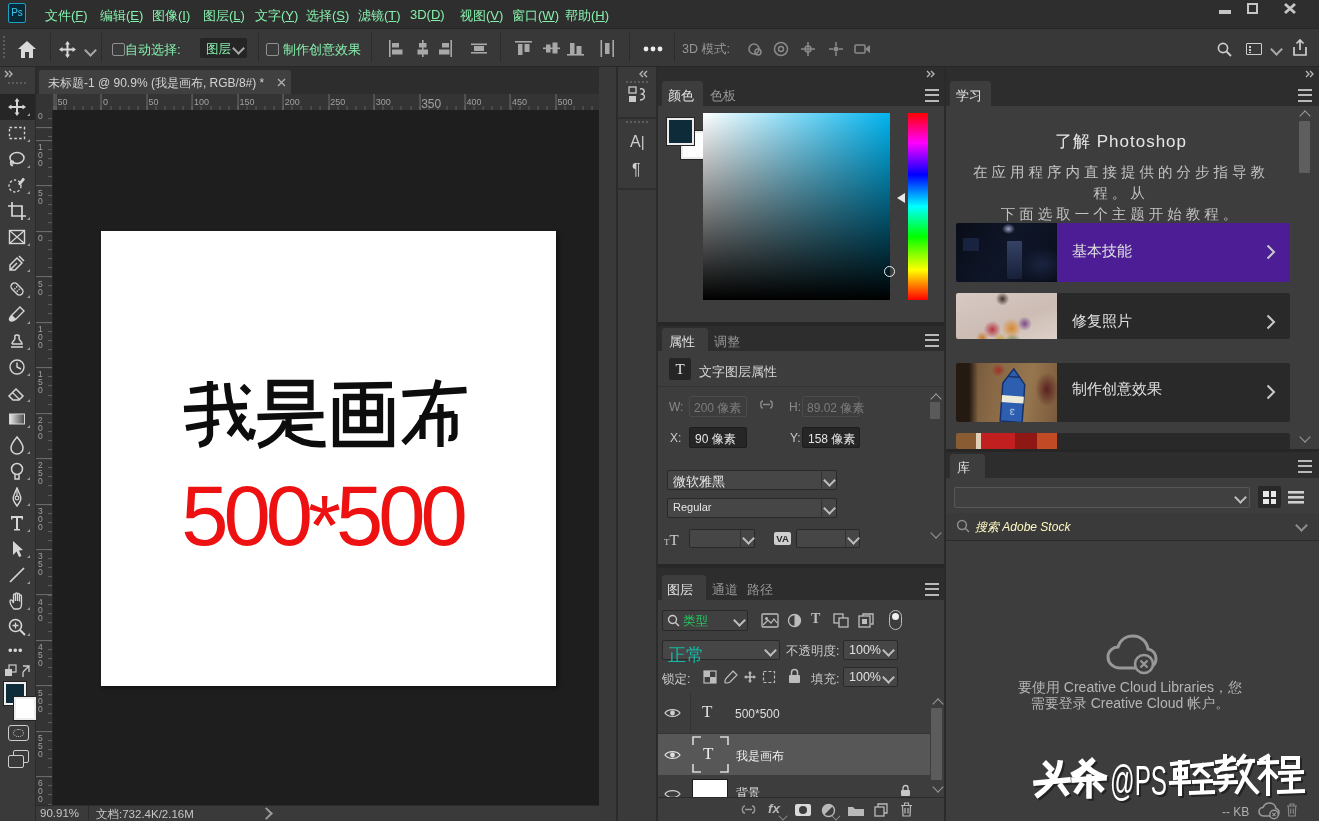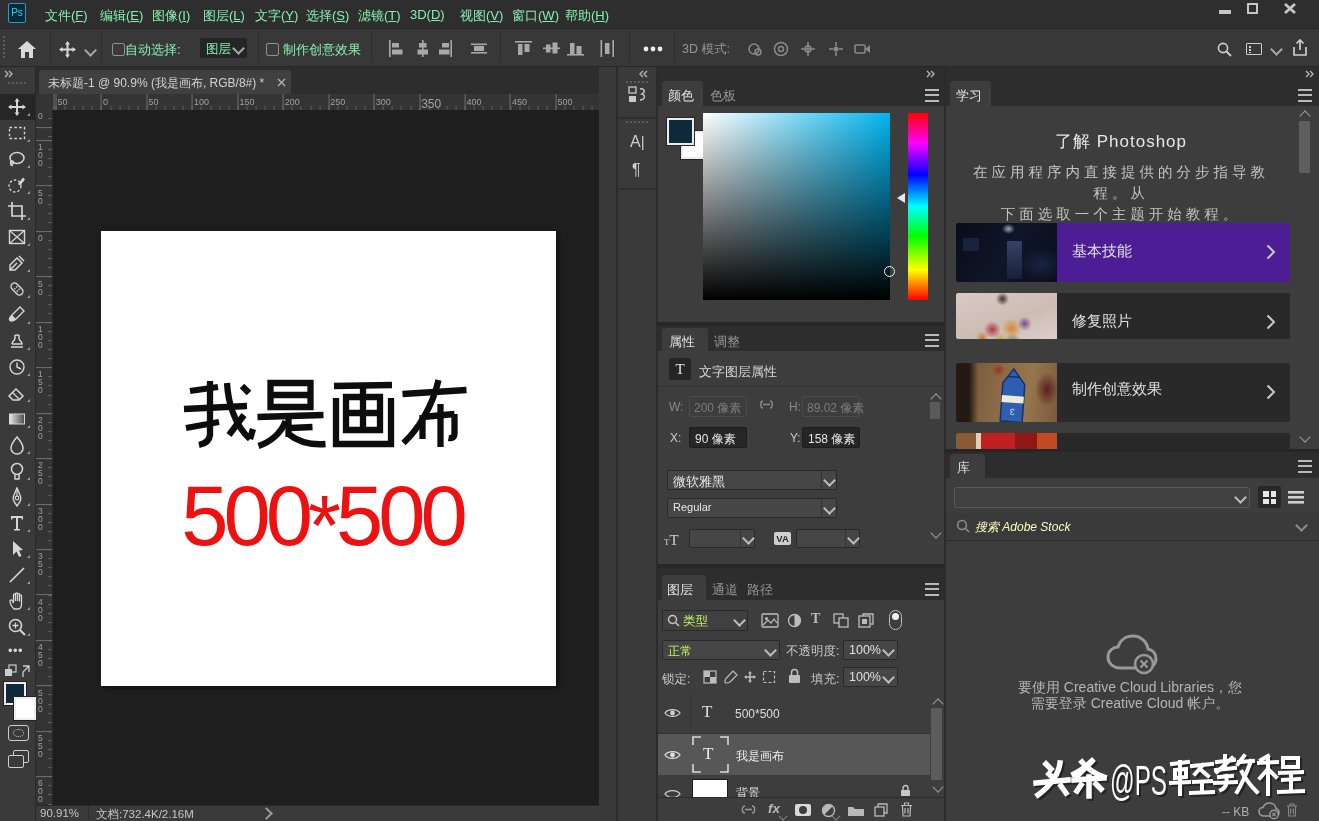--- a/index.html
+++ b/index.html
@@ -450,21 +450,21 @@
 <div class="abs" style="left:667px;top:581px;font-size:13px;color:#e2e2e2">图层</div>
 <div class="abs dim" style="left:712px;top:581px;font-size:13px">通道</div>
 <div class="abs dim" style="left:747px;top:581px;font-size:13px">路径</div>
 <div class="ham" style="left:925px;top:583px"></div>
 <div class="abs" style="left:658px;top:600px;width:286px;height:221px;background:#3d3d3d"></div>
 <div class="ddown" style="left:662px;top:610px;width:86px;height:21px;background:#404040"></div>
 <svg class="abs" style="left:667px;top:614px" width="13" height="13">
     <circle cx="5.5" cy="5.5" r="4" fill="none" stroke="#c9c9c9" stroke-width="1.4"></circle>
     <path d="M8.5,8.5 L12,12" stroke="#c9c9c9" stroke-width="1.5"></path>
   </svg>
-<div class="abs" style="left:683px;top:613px;font-size:12.5px;color:#bef264">类型</div>
+<div class="abs" style="left:683px;top:613px;font-size:12.5px;color:#22c55e">类型</div>
 <div class="chev" style="left:735px;top:616px"></div>
 <svg class="abs" style="left:761px;top:613px" width="18" height="15">
     <rect x="1" y="1" width="16" height="13" rx="1" fill="none" stroke="#bdbdbd" stroke-width="1.3"></rect>
     <circle cx="5.5" cy="5.5" r="1.5" fill="#bdbdbd"></circle>
     <path d="M2,12 L7,7 L10,10 L13,6 L16,10" fill="none" stroke="#bdbdbd" stroke-width="1.2"></path>
   </svg>
 <svg class="abs" style="left:787px;top:613px" width="15" height="15">
     <circle cx="7.5" cy="7.5" r="6" fill="none" stroke="#bdbdbd" stroke-width="1.3"></circle>
     <path d="M7.5,1.5 A6,6 0 0 1 7.5,13.5 Z" fill="#bdbdbd"></path>
   </svg>
@@ -474,21 +474,21 @@
     <rect x="6" y="5" width="9" height="9" fill="#3d3d3d" stroke="#bdbdbd" stroke-width="1.3"></rect>
   </svg>
 <svg class="abs" style="left:858px;top:613px" width="16" height="15">
     <rect x="1" y="3" width="11" height="11" fill="none" stroke="#bdbdbd" stroke-width="1.3"></rect>
     <rect x="4" y="6" width="5" height="5" fill="#bdbdbd"></rect>
     <path d="M13,11 L15,11 L15,1 L5,1 L5,3" fill="none" stroke="#bdbdbd" stroke-width="1.3"></path>
   </svg>
 <div class="abs" style="left:889px;top:610px;width:13px;height:20px;border:1.3px solid #bdbdbd;border-radius:7px;box-sizing:border-box"></div>
 <div class="abs" style="left:892px;top:612.5px;width:7px;height:7px;background:#f0f0f0;border-radius:50%"></div>
 <div class="ddown" style="left:662px;top:640px;width:118px;height:20px"></div>
-<div class="abs" style="left:668px;top:643px;font-size:12px;color:#bef264">正常</div>
+<div class="abs" style="left:668px;top:643px;font-size:18px;color:#14b8a6">正常</div>
 <div class="chev" style="left:766px;top:646px"></div>
 <div class="abs" style="left:786px;top:643px;font-size:12.5px;color:#c9c9c9">不透明度:</div>
 <div class="ddown" style="left:843px;top:640px;width:55px;height:20px"></div>
 <div class="abs" style="left:849px;top:643px;font-size:12.5px;color:#e0e0e0">100%</div>
 <div class="chev" style="left:884px;top:646px"></div>
 <div class="abs" style="left:662px;top:671px;font-size:12.5px;color:#c9c9c9">锁定:</div>
 <svg class="abs" style="left:703px;top:670px" width="14" height="14">
     <rect x="1" y="1" width="12" height="12" fill="none" stroke="#bdbdbd" stroke-width="1.2"></rect>
     <rect x="1" y="1" width="6" height="6" fill="#bdbdbd"></rect>
     <rect x="7" y="7" width="6" height="6" fill="#bdbdbd"></rect>

